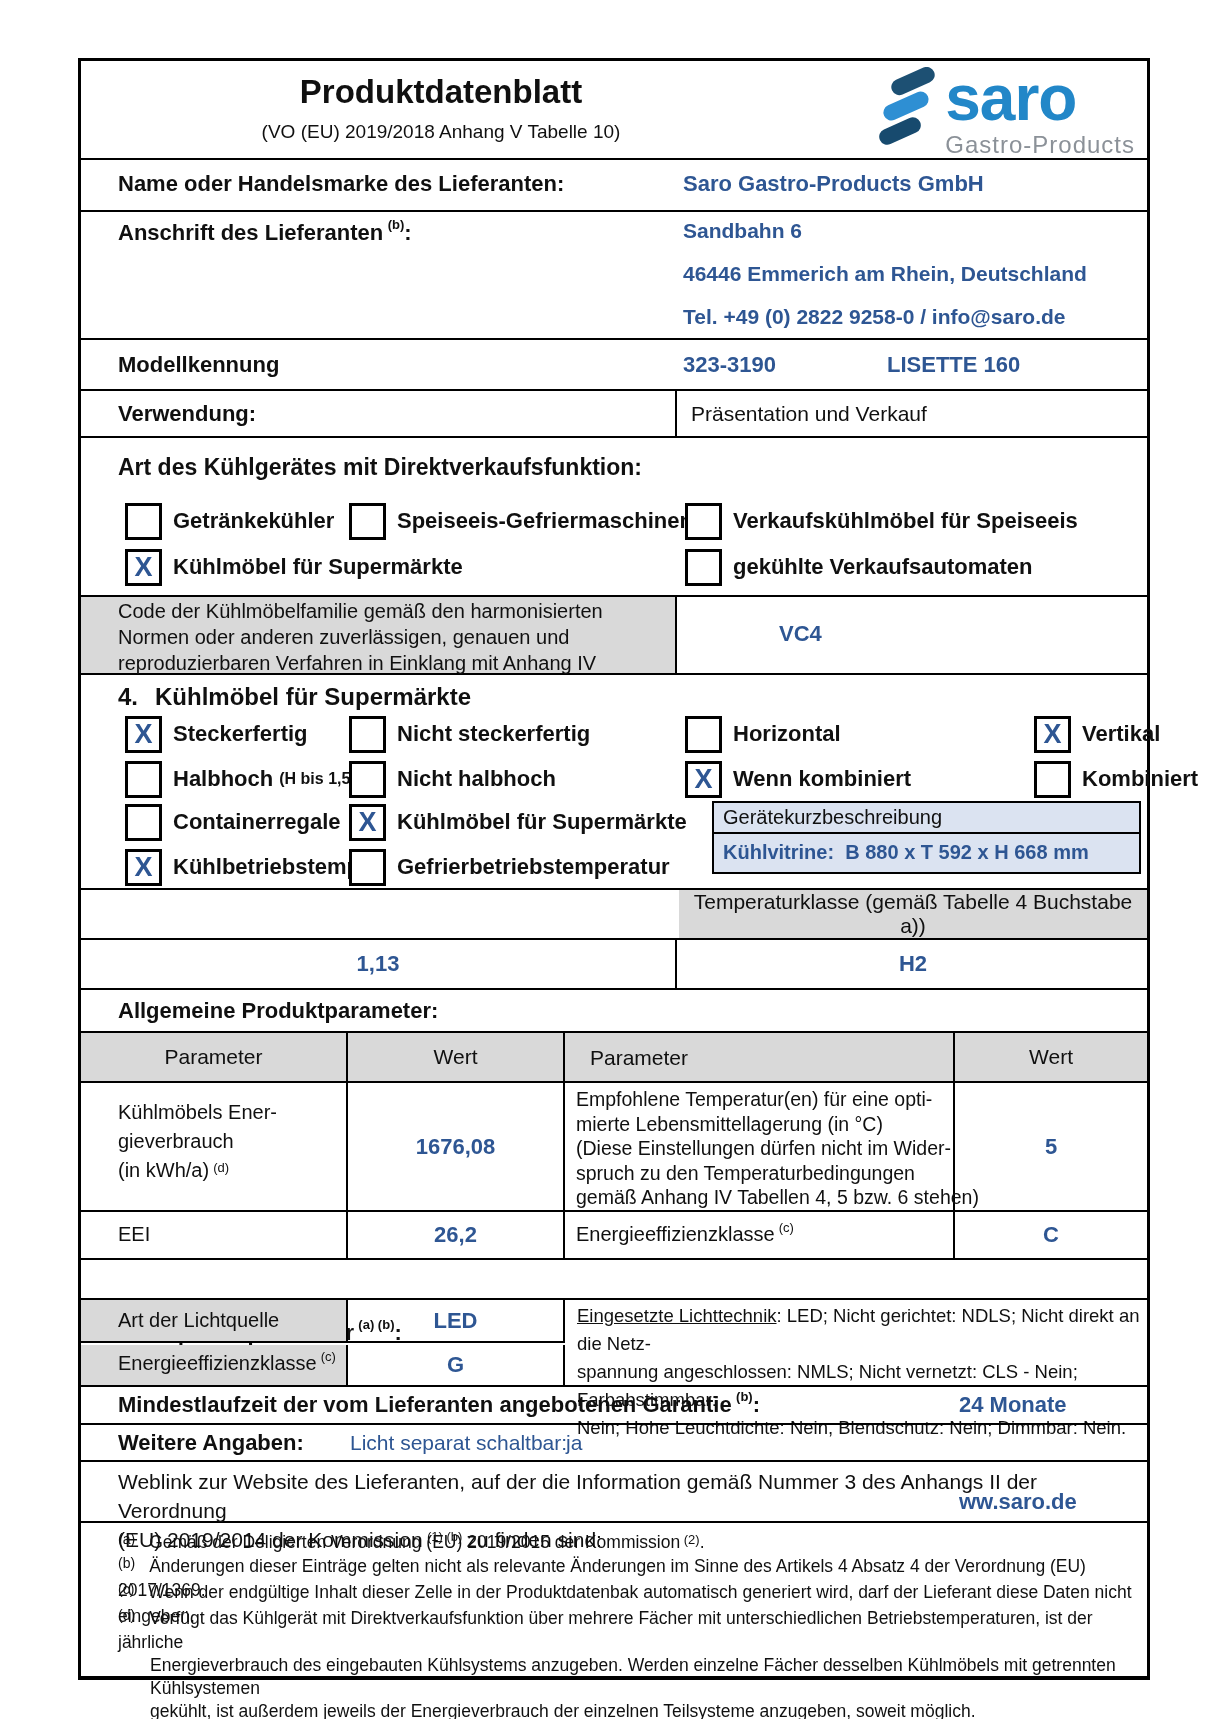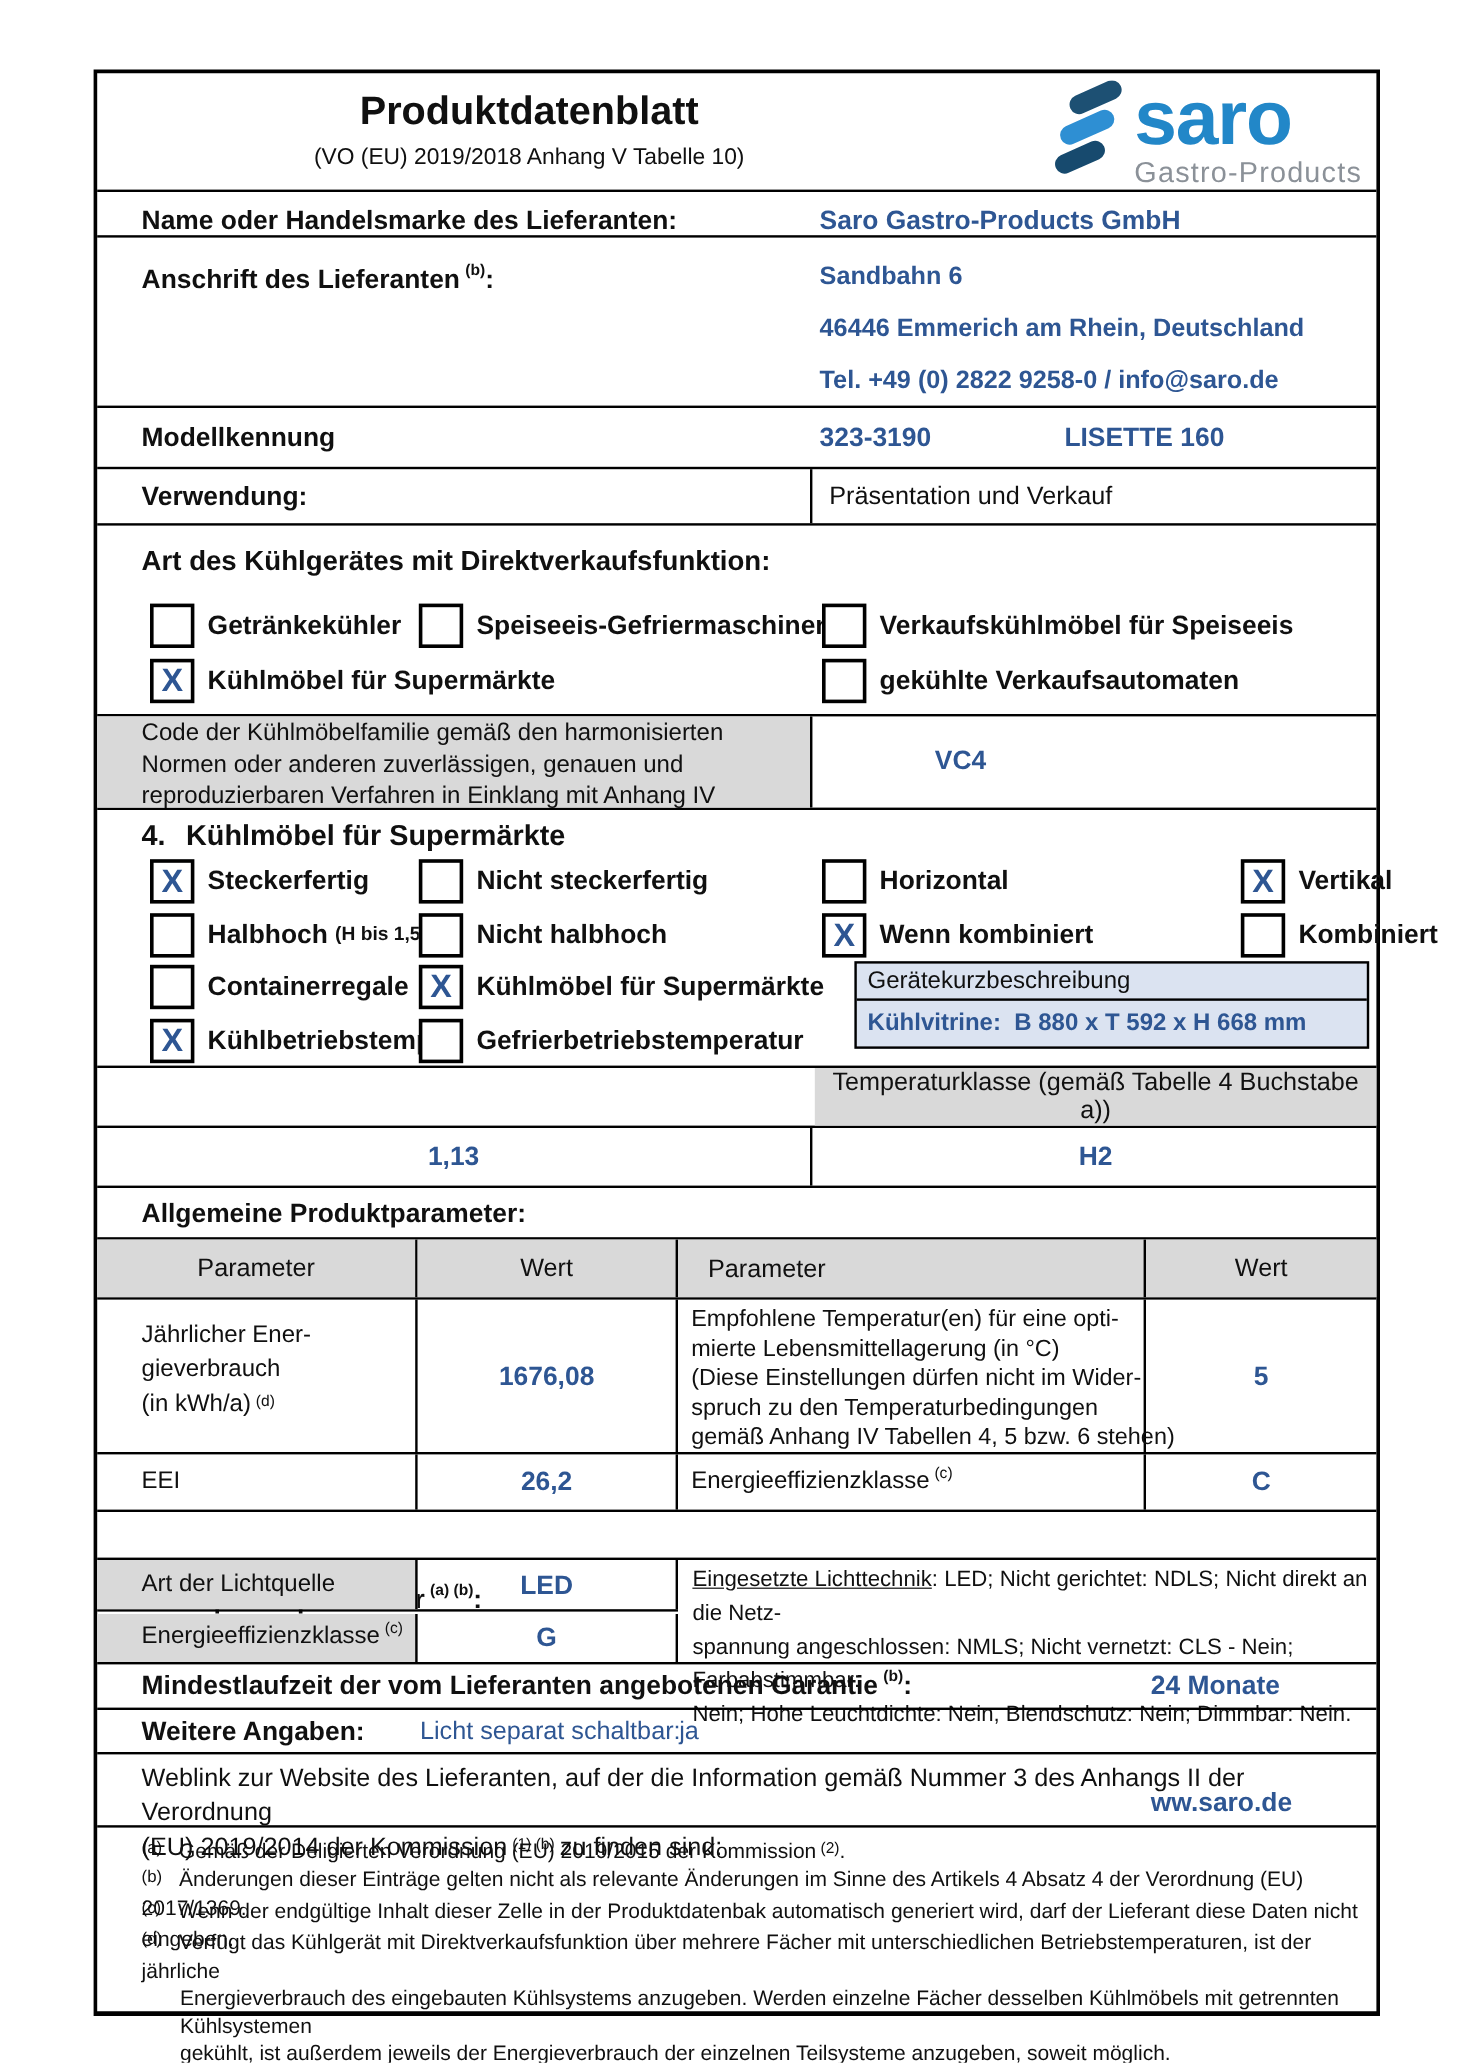--- a/index.html
+++ b/index.html
@@ -72,21 +72,21 @@
             <rect x="-22" y="-8" width="44" height="16" rx="8" fill="#174a6e"></rect>
           </g>
       </svg>
       <div class="logo-text">
         <span class="logo-word">saro</span>
         <span class="logo-tag">Gastro-Products</span>
       </div>
     </div>
   </div>
 
-  <div class="row" style="top:99px; height:38px;">
+  <div class="row" style="top:99px; height:52px;">
     <span class="lbl abs" style="left:37px; top:11px;">Name oder Handelsmarke des Lieferanten:</span>
     <span class="val abs" style="left:602px; top:11px;">Saro Gastro-Products GmbH</span>
   </div>
 
   <div class="row" style="top:147px; height:132px;">
     <span class="lbl abs" style="left:37px; top:12px;"><span>Anschrift des Lieferanten</span> <span class="sup">(b)</span><span>:</span></span>
     <span class="val abs" style="left:602px; top:11px; font-size:21px;">Sandbahn 6</span>
     <span class="val abs" style="left:602px; top:54px; font-size:21px;">46446 Emmerich am Rhein, Deutschland</span>
     <span class="val abs" style="left:602px; top:97px; font-size:21px;">Tel. +49 (0) 2822 9258-0 / info@saro.de</span>
   </div>
@@ -262,21 +262,21 @@
     <div class="tcell c2 gray center hdr-txt">Wert</div>
     <div class="tcell c3 gray">
         <span class="abs hdr-txt" style="left:25px; top:13px;">Parameter</span>
       </div>
     <div class="tcell c4 gray center hdr-txt">Wert</div>
   </div>
 
   <div class="row" style="top:1022px; height:129px;">
     <div class="tcell c1">
       <div class="abs" style="left:37px; top:15px; font-size:20px; line-height:29px;">
-        <div>Jährlicher Ener-</div>
+        <div>Kühlmöbels Ener-</div>
         <div>gieverbrauch</div>
         <div><span>(in kWh/a)</span> <span class="sup rg">(d)</span></div>
       </div>
     </div>
     <div class="tcell c2 center">
         <span class="val">1676,08</span>
       </div>
     <div class="tcell c3">
       <div class="abs" style="left:11px; top:4px; font-size:19.5px; line-height:24.5px; white-space:nowrap;">
         <div>Empfohlene Temperatur(en) für eine opti-</div>

